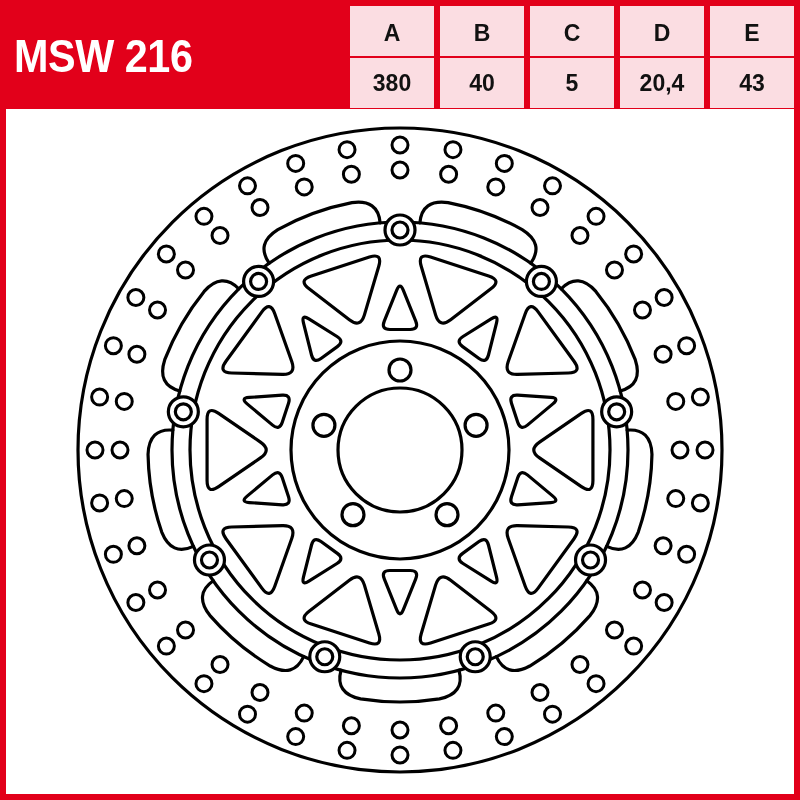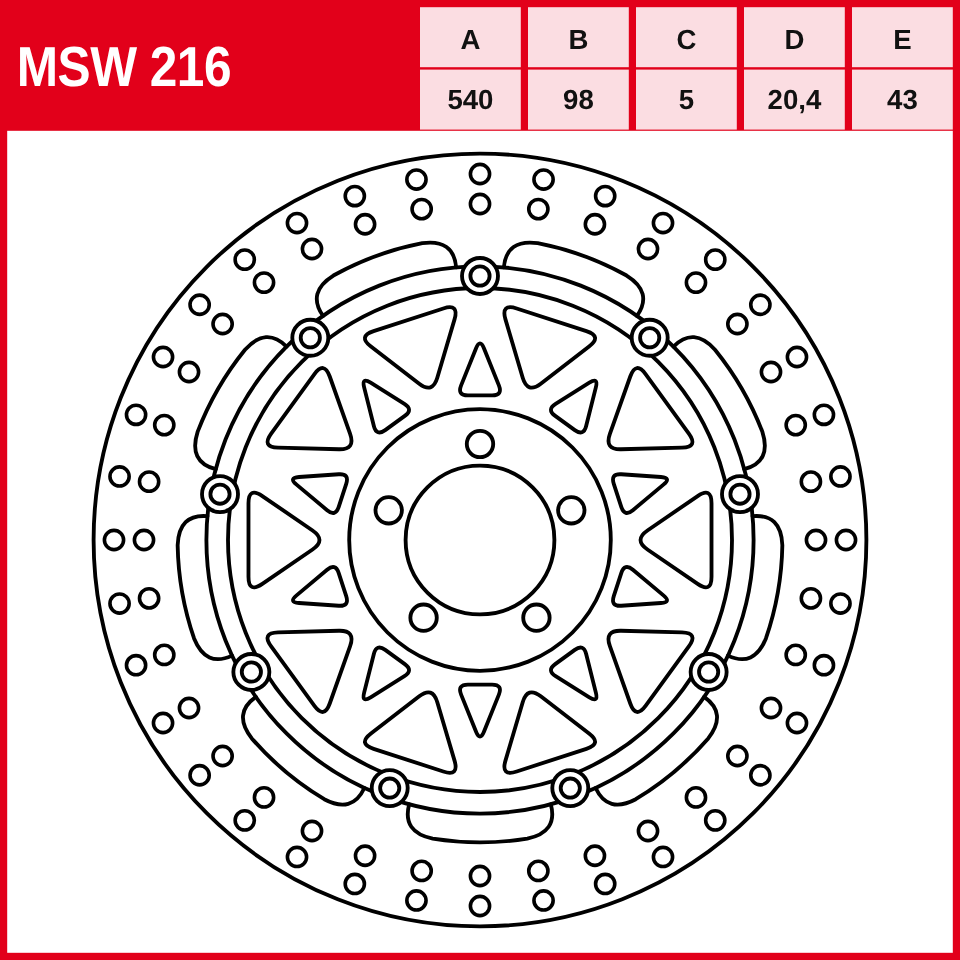--- a/index.html
+++ b/index.html
@@ -30,22 +30,22 @@
 <body>
 
 <div class="title">MSW 216</div>
 
 <div class="spec-table">
   <div class="spec-cell header-cell">A</div>
   <div class="spec-cell header-cell">B</div>
   <div class="spec-cell header-cell">C</div>
   <div class="spec-cell header-cell">D</div>
   <div class="spec-cell header-cell">E</div>
-  <div class="spec-cell">540</div>
-  <div class="spec-cell">98</div>
+  <div class="spec-cell">380</div>
+  <div class="spec-cell">40</div>
   <div class="spec-cell">5</div>
   <div class="spec-cell">20,4</div>
   <div class="spec-cell">43</div>
 </div>
 
 <div class="canvas"></div>
 
 <svg id="disc" width="800" height="800" viewBox="0 0 800 800" fill="none" stroke="#000" stroke-width="3.2" stroke-linejoin="round" stroke-linecap="round">
   <g id="g-outer">
       <circle cx="400" cy="450" r="322"></circle>

